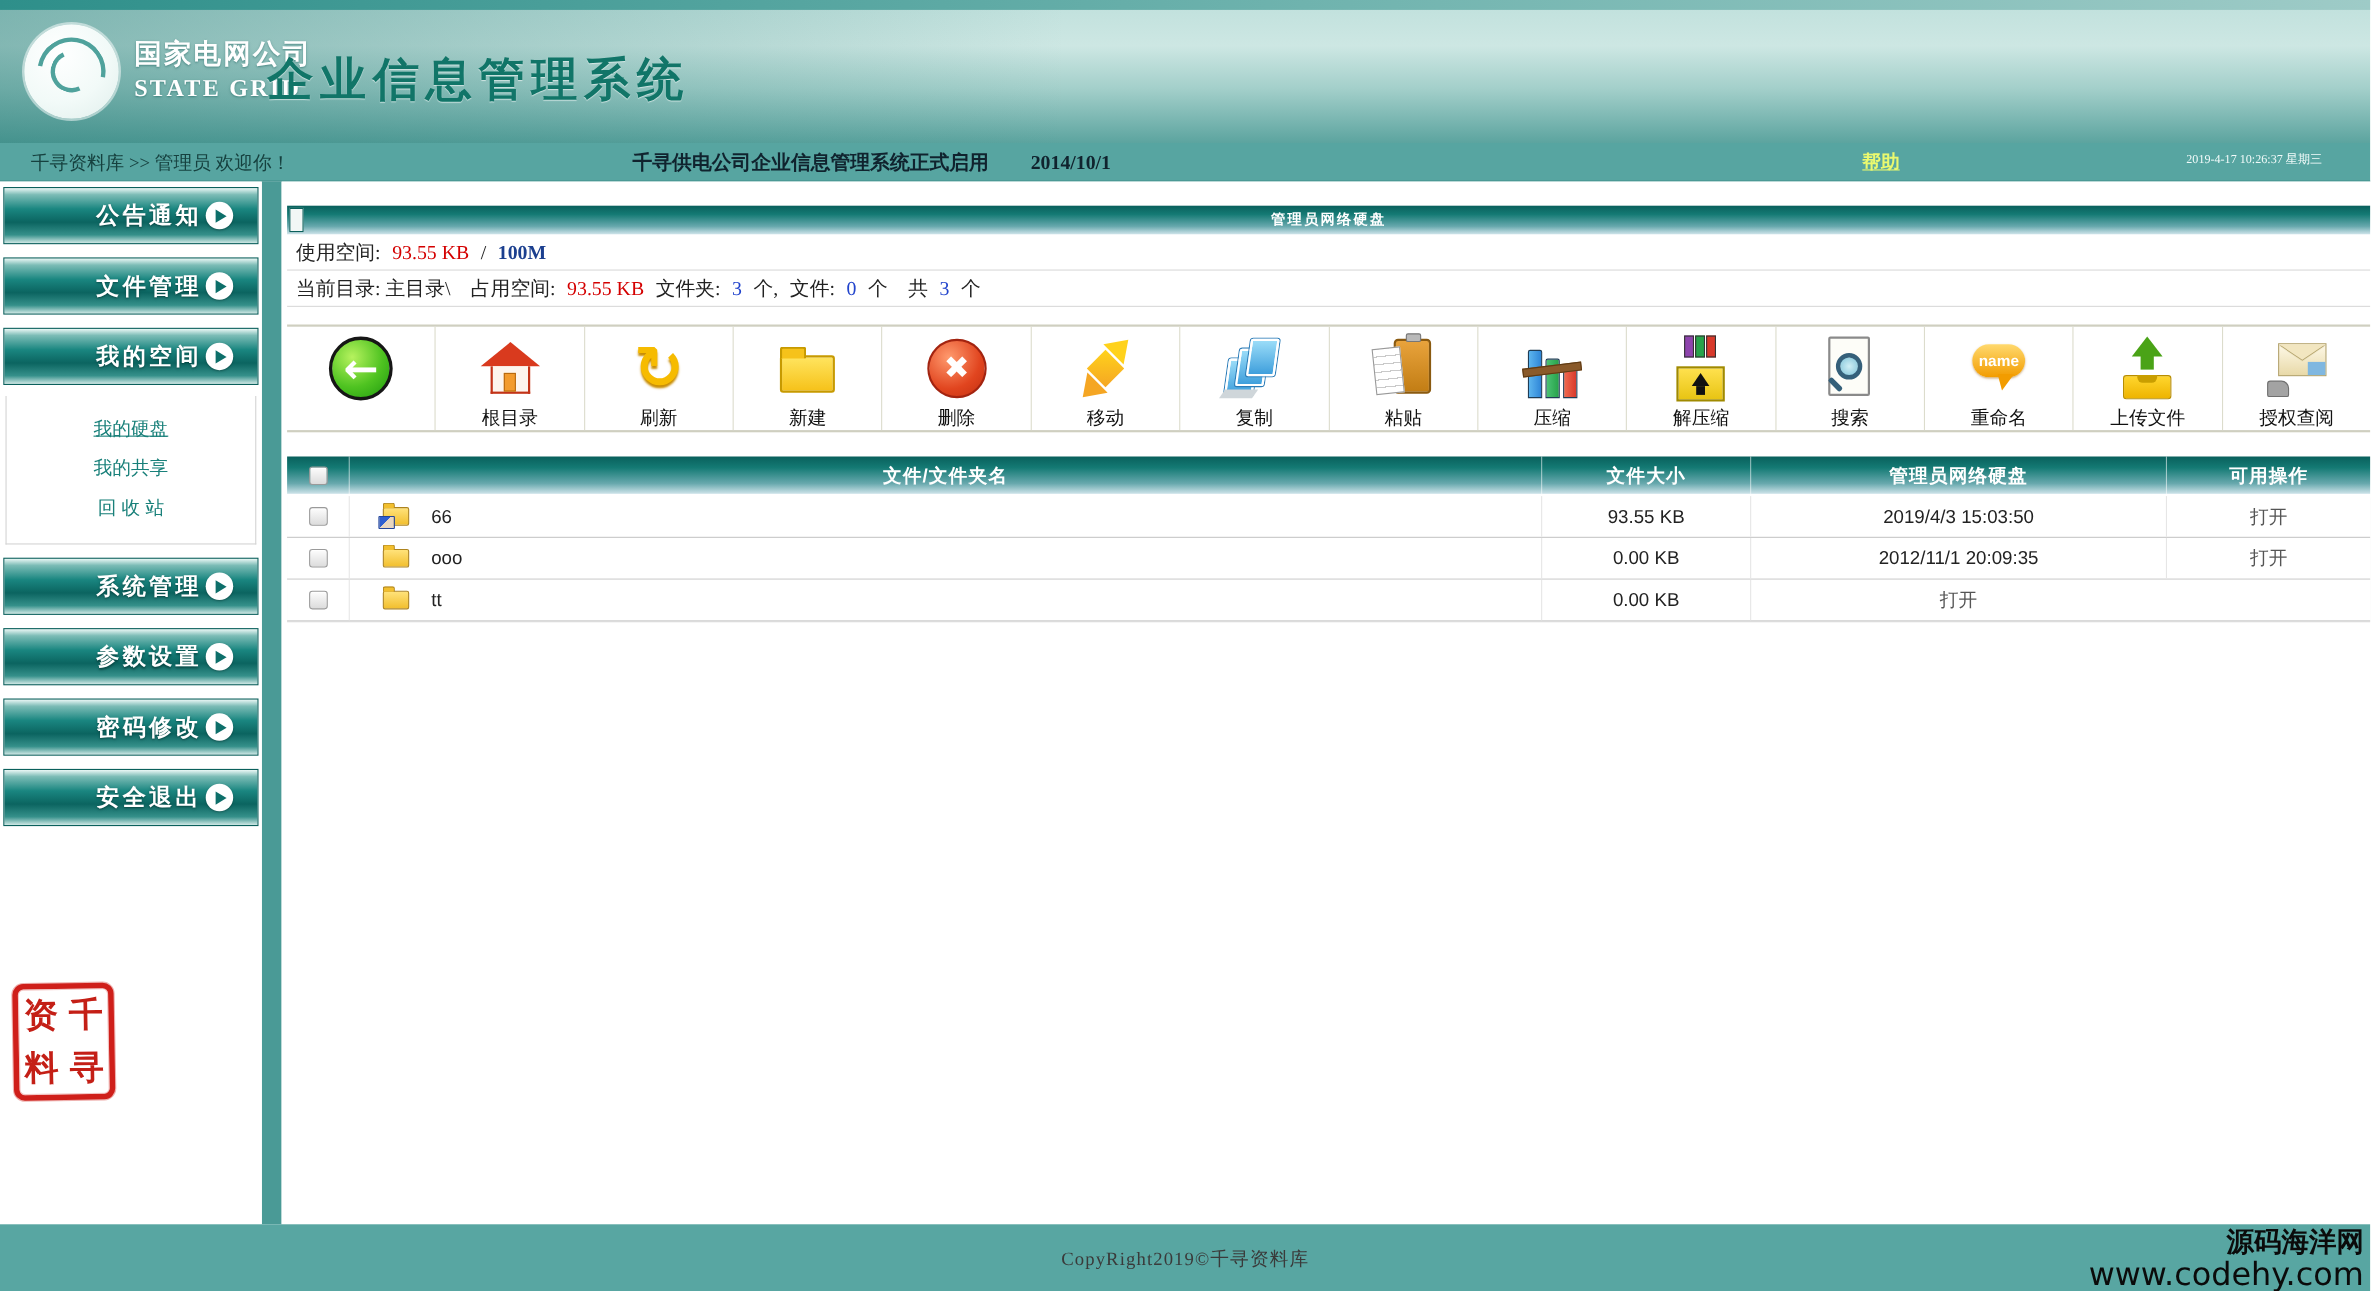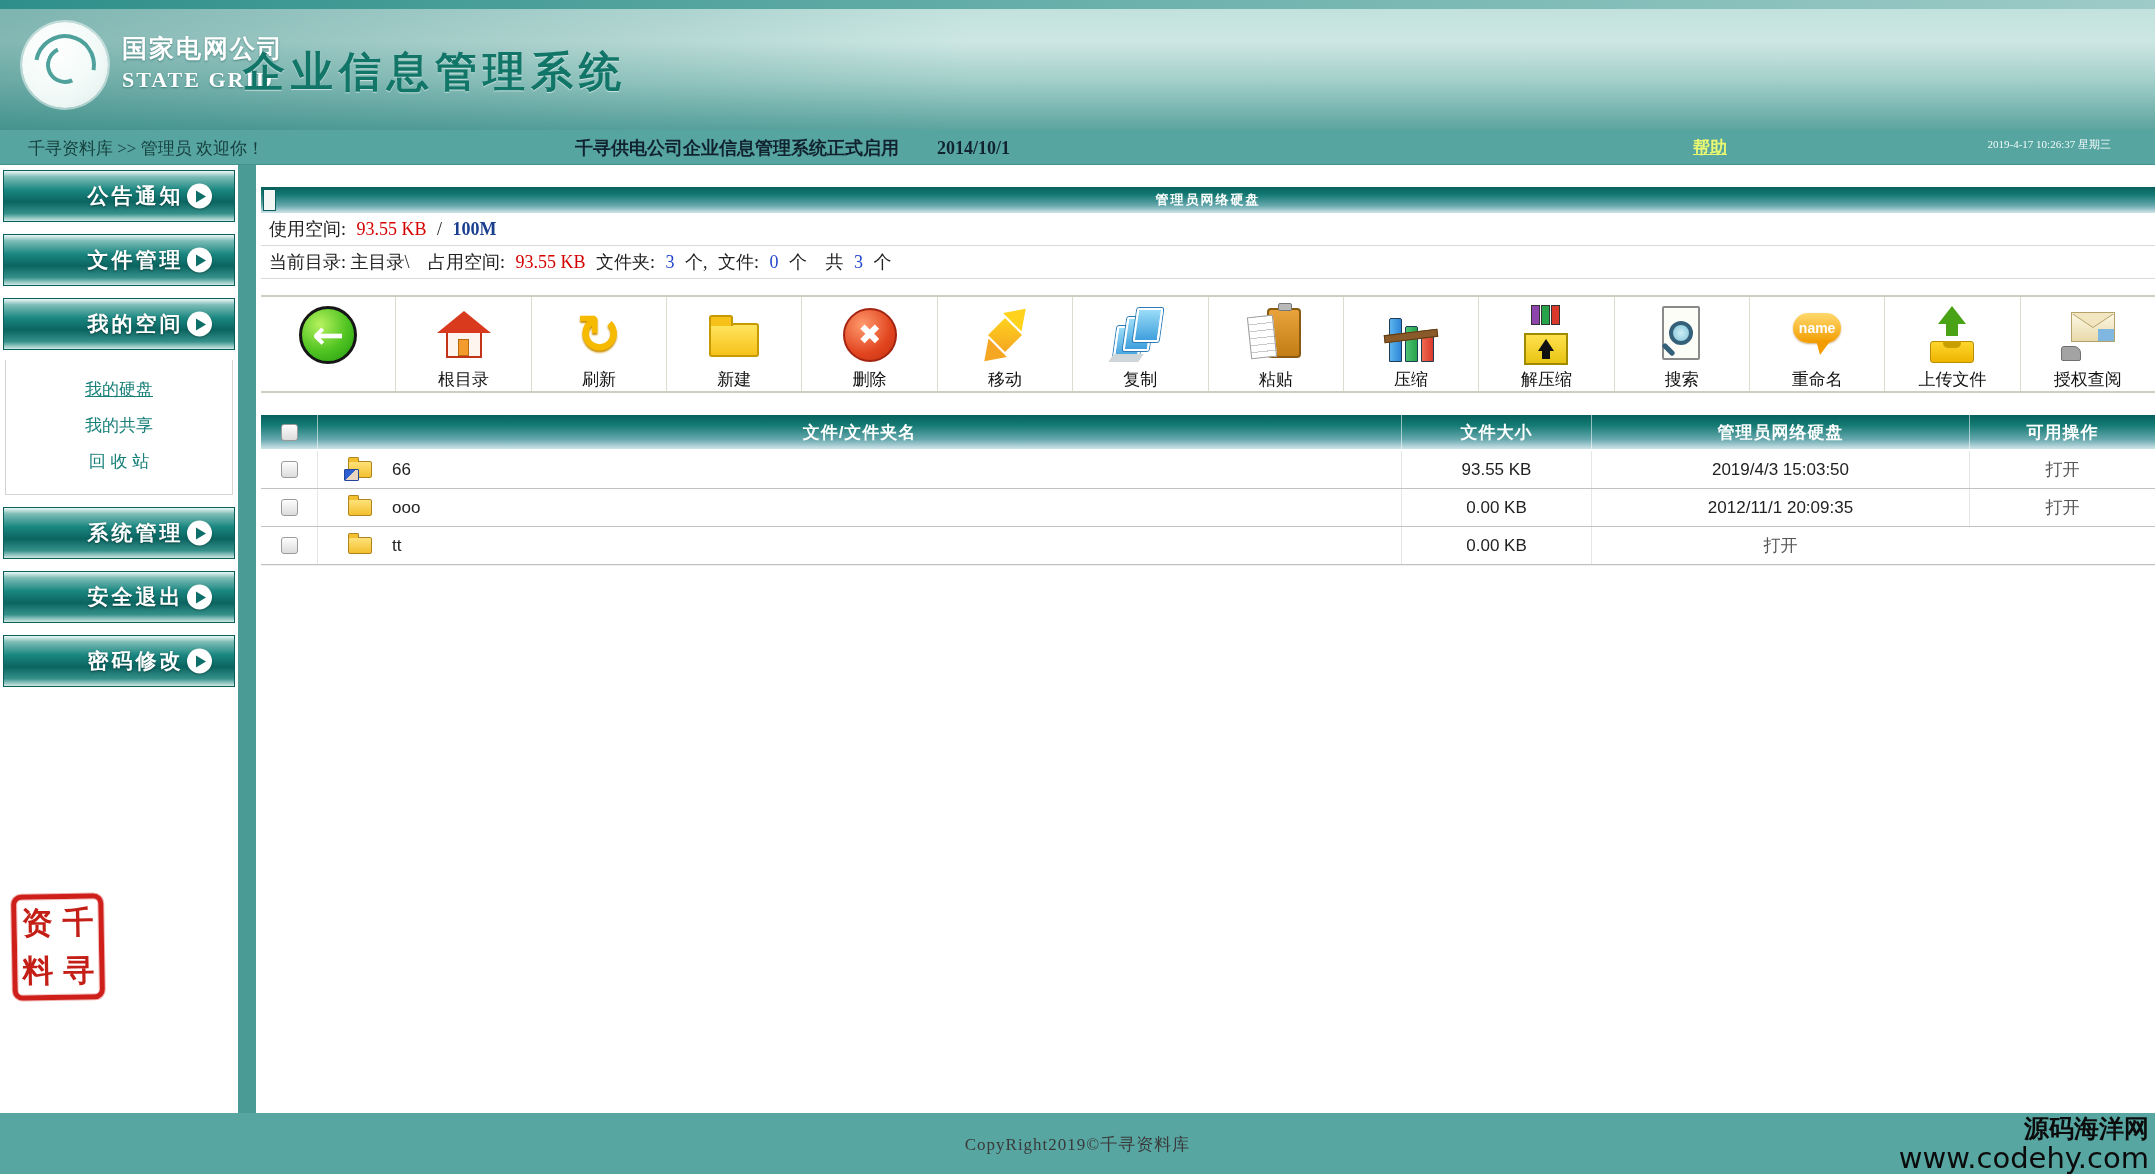--- a/index.html
+++ b/index.html
@@ -225,25 +225,29 @@
       <div class="submenu">
         <div class="subitem active">我的硬盘</div>
         <div class="subitem">我的共享</div>
         <div class="subitem">回 收 站</div>
       </div>
       <div class="sbtn">
         <span class="lbl">系统管理</span>
           <span class="arr"></span>
       </div>
       <div class="sbtn">
+        <span class="lbl">参数设置</span>
+          <span class="arr"></span>
+      </div>
+      <div class="sbtn">
+        <span class="lbl">密码修改</span>
+          <span class="arr"></span>
+      </div>
+      <div class="sbtn">
         <span class="lbl">安全退出</span>
-          <span class="arr"></span>
-      </div>
-      <div class="sbtn">
-        <span class="lbl">密码修改</span>
           <span class="arr"></span>
       </div>
     </div>
 
     <div class="vstrip"></div>
 
     <div class="content">
       <div class="panel-title">
         <span class="pt-handle"></span>
         <span class="pt">管理员网络硬盘</span>

